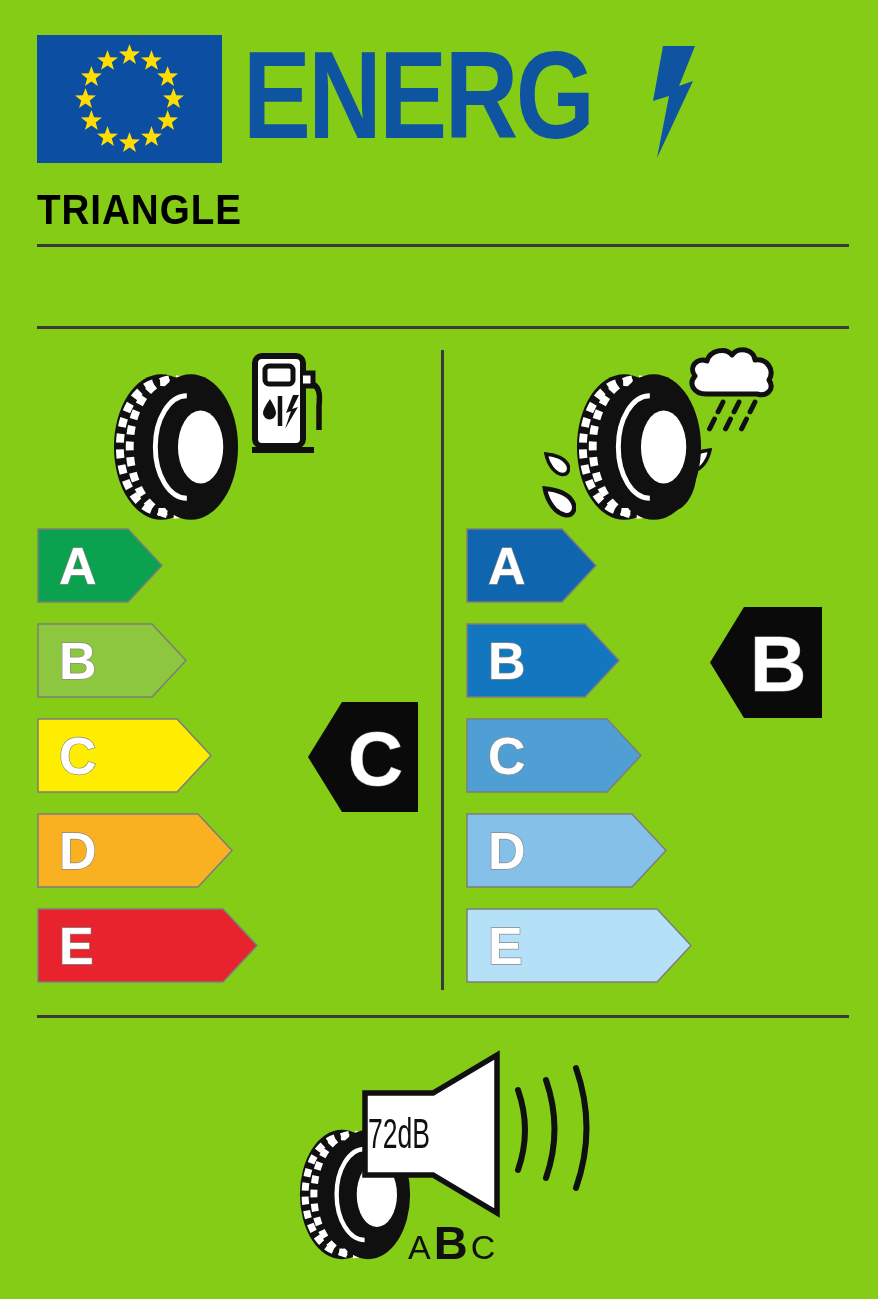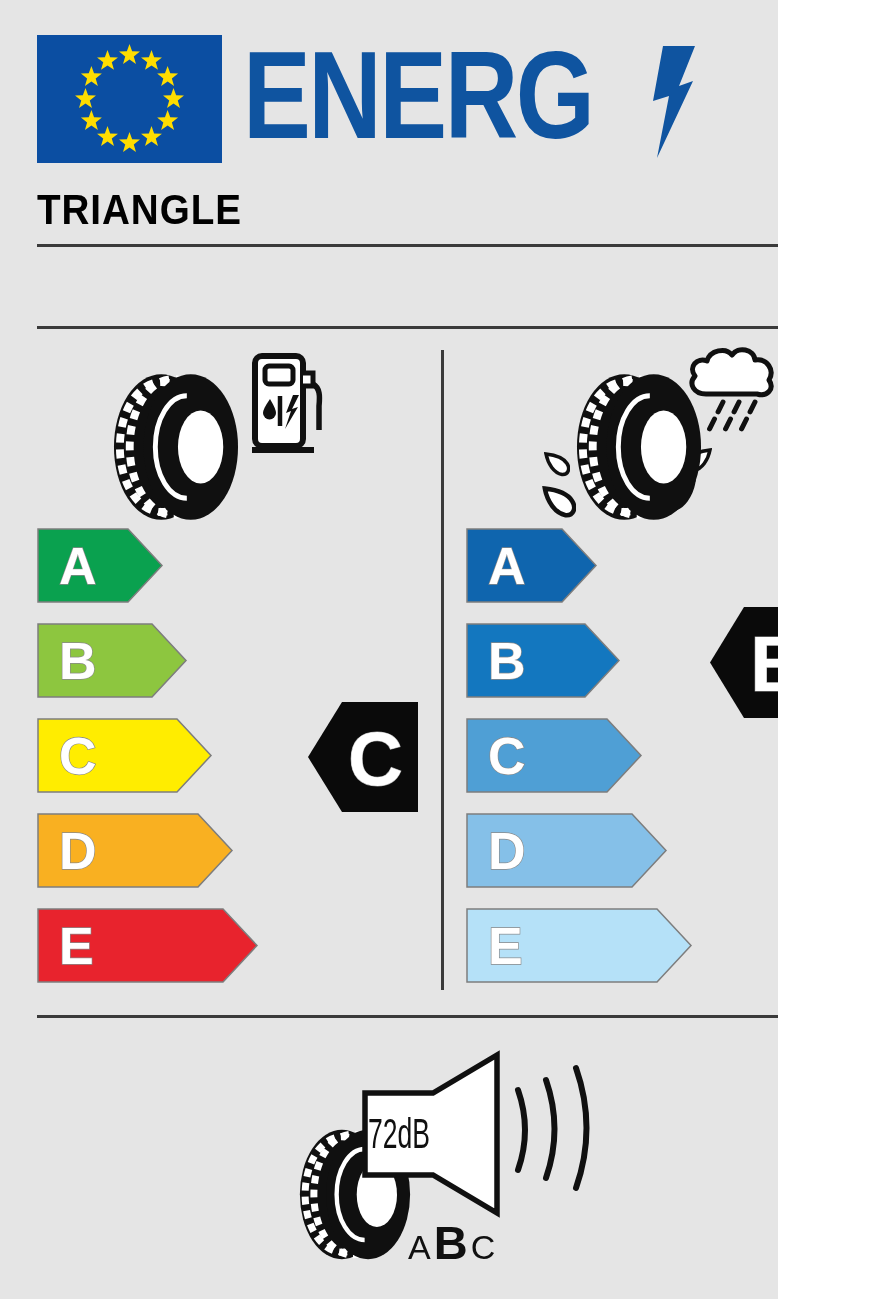--- a/index.html
+++ b/index.html
@@ -1,17 +1,17 @@
 <!DOCTYPE html>
 <html><head>
 <meta charset="utf-8">
 <style>
   html,body{margin:0;padding:0;background:#fff;}
   body{font-family:"Liberation Sans", sans-serif;}
-  .stage{position:relative;width:778px;height:1299px;background:#e5e5e5;overflow:hidden;}
+  .stage{position:relative;width:878px;height:1299px;background:#84cc16;overflow:hidden;}
   .abs{position:absolute;}
   svg text{font-family:"Liberation Sans", sans-serif;}
 
   
   .energ-text{position:absolute;left:243px;top:33px;font-size:124px;line-height:1;
     font-weight:bold;color:#0f54a0;letter-spacing:-3px;transform:scaleX(0.82);
     transform-origin:left top;white-space:nowrap;}
   .brand{position:absolute;left:37px;top:189px;font-size:42px;line-height:1;font-weight:bold;
     color:#000;transform:scaleX(0.92);transform-origin:left top;letter-spacing:1px;}
 

